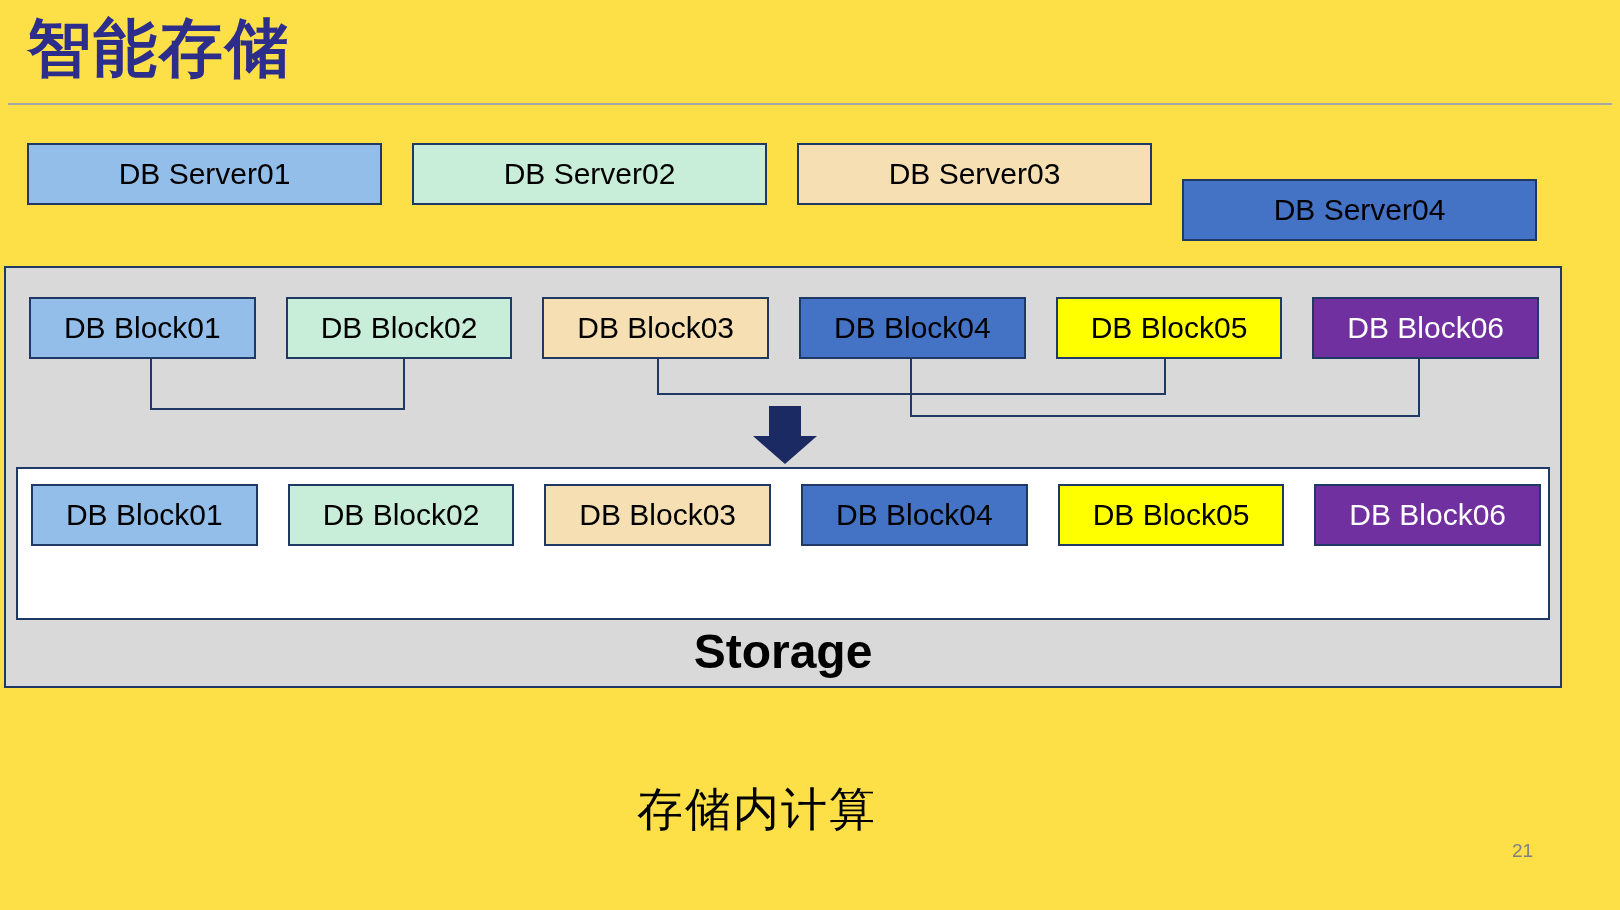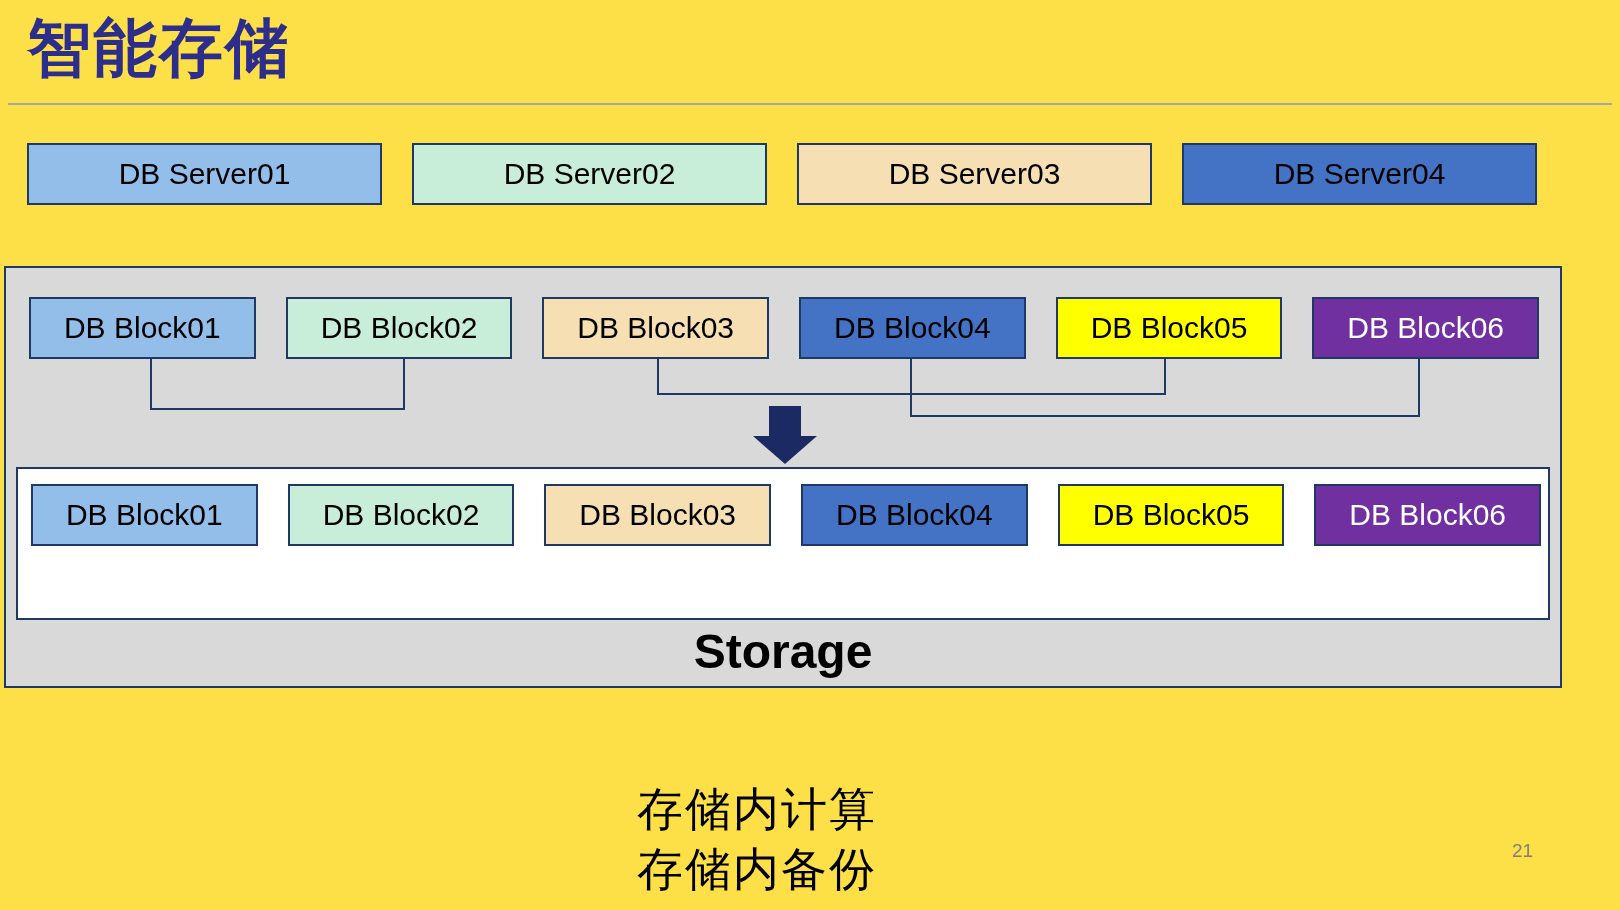--- a/index.html
+++ b/index.html
@@ -142,21 +142,21 @@
 
 <div class="slide">
 
   <h1 class="title">智能存储</h1>
   <div class="title-rule"></div>
 
   <div class="row servers-row">
     <div class="box" style="background-color: rgb(147, 190, 234);">DB Server01</div>
     <div class="box" style="background-color: rgb(200, 237, 216);">DB Server02</div>
     <div class="box" style="background-color: rgb(245, 223, 179);">DB Server03</div>
-    <div class="box" style="background-color: rgb(68, 114, 196);">DB Server04</div>
+    <div class="box" style="background-color: rgb(68, 114, 196); margin-top: 36px;">DB Server04</div>
   </div>
 
   <div class="storage-container">
 
     <div class="row blocks-row-top">
       <div class="box" style="background-color: rgb(147, 190, 234);">DB Block01</div>
       <div class="box" style="background-color: rgb(200, 237, 216);">DB Block02</div>
       <div class="box" style="background-color: rgb(245, 223, 179);">DB Block03</div>
       <div class="box" style="background-color: rgb(68, 114, 196);">DB Block04</div>
       <div class="box" style="background-color: rgb(255, 255, 0);">DB Block05</div>
@@ -187,18 +187,17 @@
         <div class="box" style="background-color: rgb(255, 255, 0);">DB Block05</div>
         <div class="box" style="background-color: rgb(112, 48, 160); color: rgb(255, 255, 255);">DB Block06</div>
       </div>
     </div>
 
     <div class="storage-label">Storage</div>
   </div>
 
   <div class="caption">
     <div>存储内计算</div>
-    <div>存储内备份</div>
   </div>
 
   <div class="page-number">21</div>
 
 </div>
 
 </body></html>

